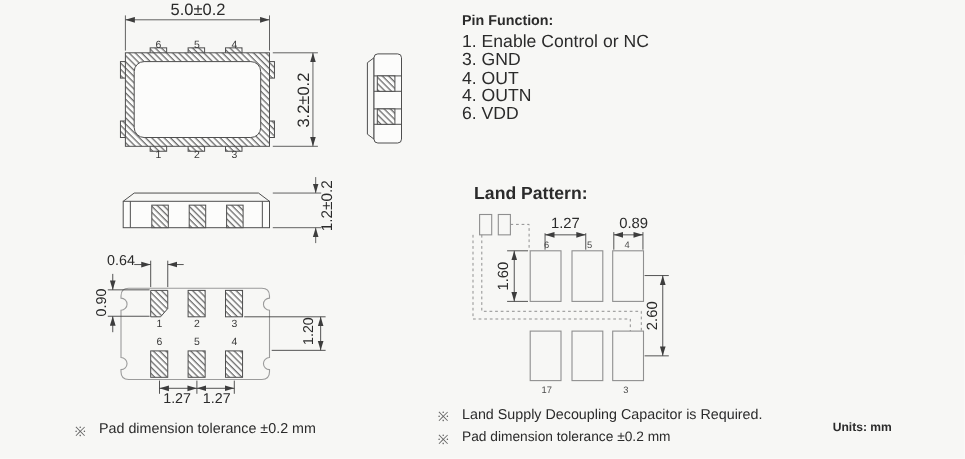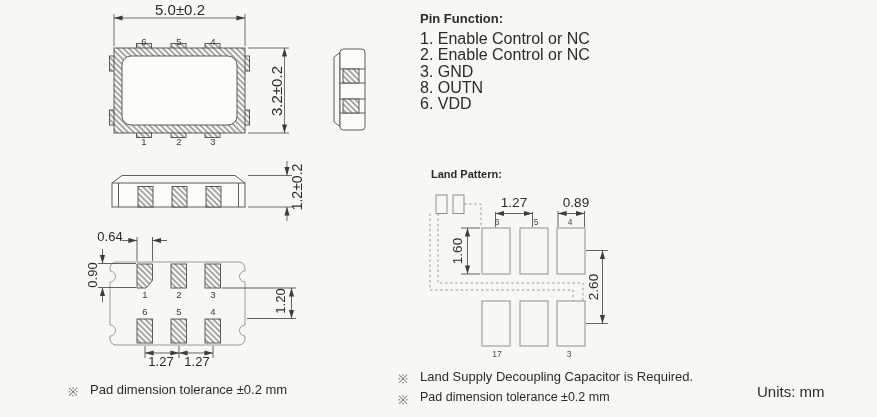--- a/index.html
+++ b/index.html
@@ -13,25 +13,25 @@
   .t { position:absolute; white-space:nowrap; font-size:13px; color:#2b2b2b; }
   .c { transform:translate(-50%,0);text-align:center; }
   .rot { transform:translate(-50%,-50%) rotate(-90deg); transform-origin:center center; }
   .dimbig { font-size:15px; }
   .dim { font-size:13px; }
   .landdim { font-size:13.5px; }
   .pinnum { font-size:9.5px; color:#3a3a3a; }
   .pinsmall { font-size:8.5px; color:#4a4a4a; }
   .note { font-size:13px; }
   .marker { font-size:12px; color:#666; }
-  .units { font-size:15px; }
+  .units { font-size:11px;font-weight:bold; }
   #pinfunc { position:absolute; left:420px; top:11px; }
   #pinfunc .title { font-size:13px; font-weight:bold; margin-bottom:5px; }
   #pinfunc .item { font-size:16px; line-height:16.3px; }
-  #landtitle { position:absolute; left:431px; top:168px; font-size:11px; font-weight:bold; }
+  #landtitle { position:absolute; left:431px; top:168px; font-size:16px; font-weight:bold; }
 </style>
 </head>
 <body>
 
 <div id="canvas">
 
   <svg width="877" height="417" viewBox="0 0 877 417">
     <defs>
       <pattern id="hatch" width="4" height="4" patternUnits="userSpaceOnUse" patternTransform="rotate(-45)">
         <rect width="4" height="4" fill="#fcfcfb"></rect>
@@ -193,23 +193,23 @@
   <span class="t c pinnum" style="left:213px; top:36px;">4</span>
   <span class="t c pinnum" style="left:144px; top:136px;">1</span>
   <span class="t c pinnum" style="left:179px; top:136px;">2</span>
   <span class="t c pinnum" style="left:213px; top:136px;">3</span>
 
   <span class="t rot" style="left:297px; top:187px; font-size:14px;">1.2±0.2</span>
 
   <div id="pinfunc">
     <div class="title">Pin Function:</div>
     <div class="item">1. Enable Control or NC</div>
-    <div class="item">2. Enable Control or NC</div>
     <div class="item">3. GND</div>
-    <div class="item">8. OUTN</div>
+    <div class="item">4. OUT</div>
+    <div class="item">4. OUTN</div>
     <div class="item">6. VDD</div>
   </div>
 
   <span class="t c dim" style="left:110px; top:229px;">0.64</span>
   <span class="t rot dim" style="left:92px;  top:275px;">0.90</span>
   <span class="t rot dim" style="left:280px; top:301px;">1.20</span>
   <span class="t c dim" style="left:161px; top:354px;">1.27</span>
   <span class="t c dim" style="left:197px; top:354px;">1.27</span>
   <span class="t c pinnum" style="left:145px; top:289px;">1</span>
   <span class="t c pinnum" style="left:179px; top:289px;">2</span>

